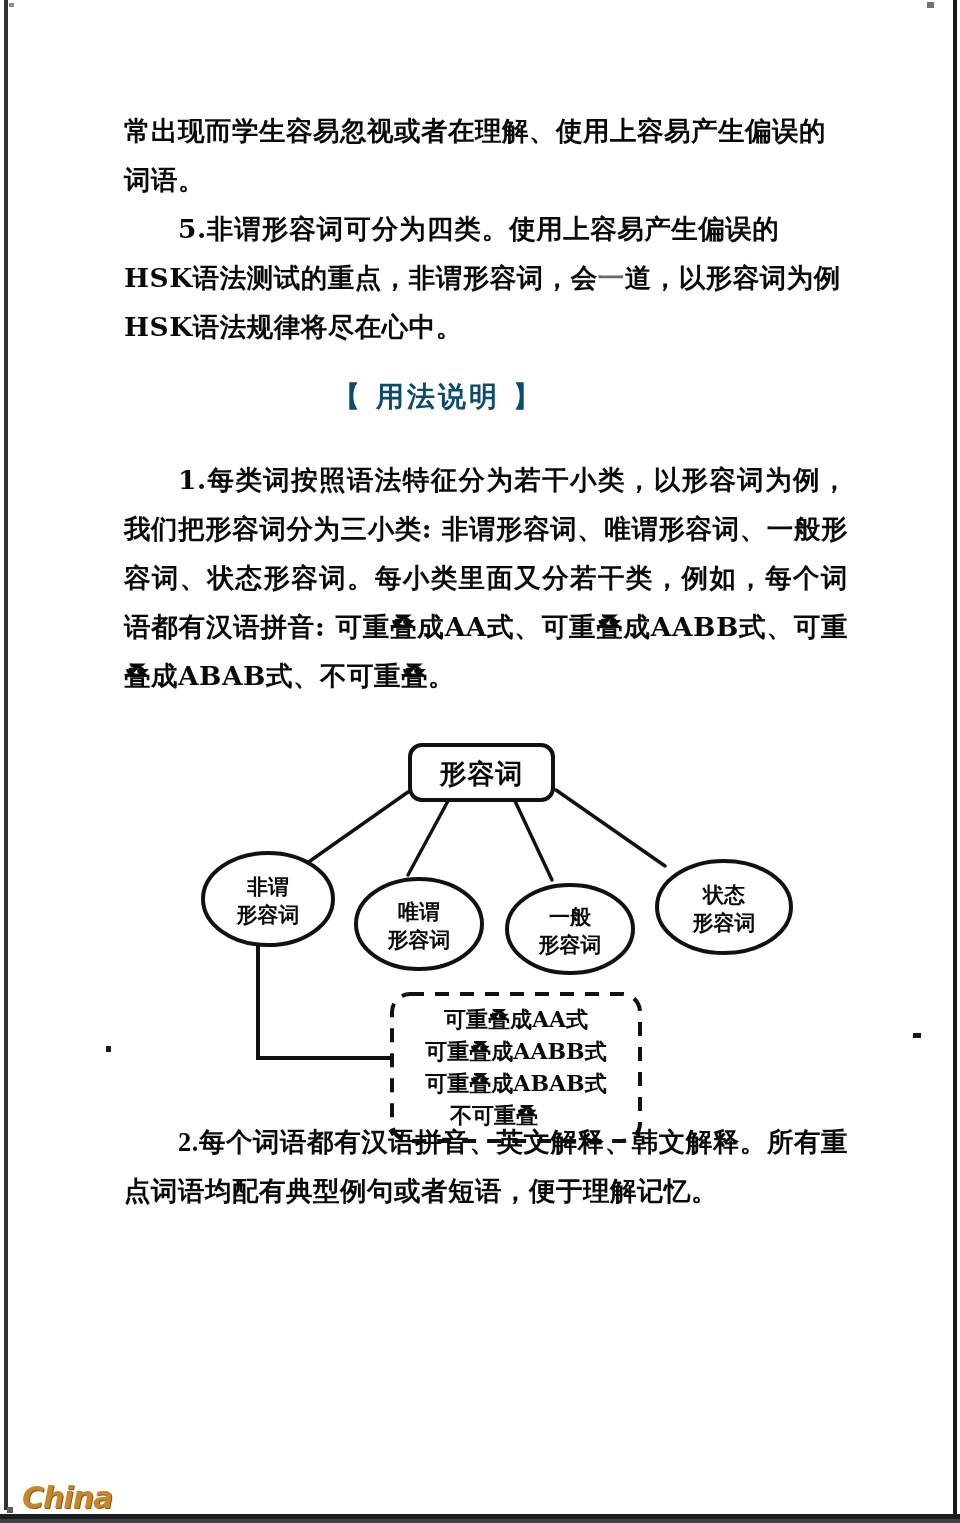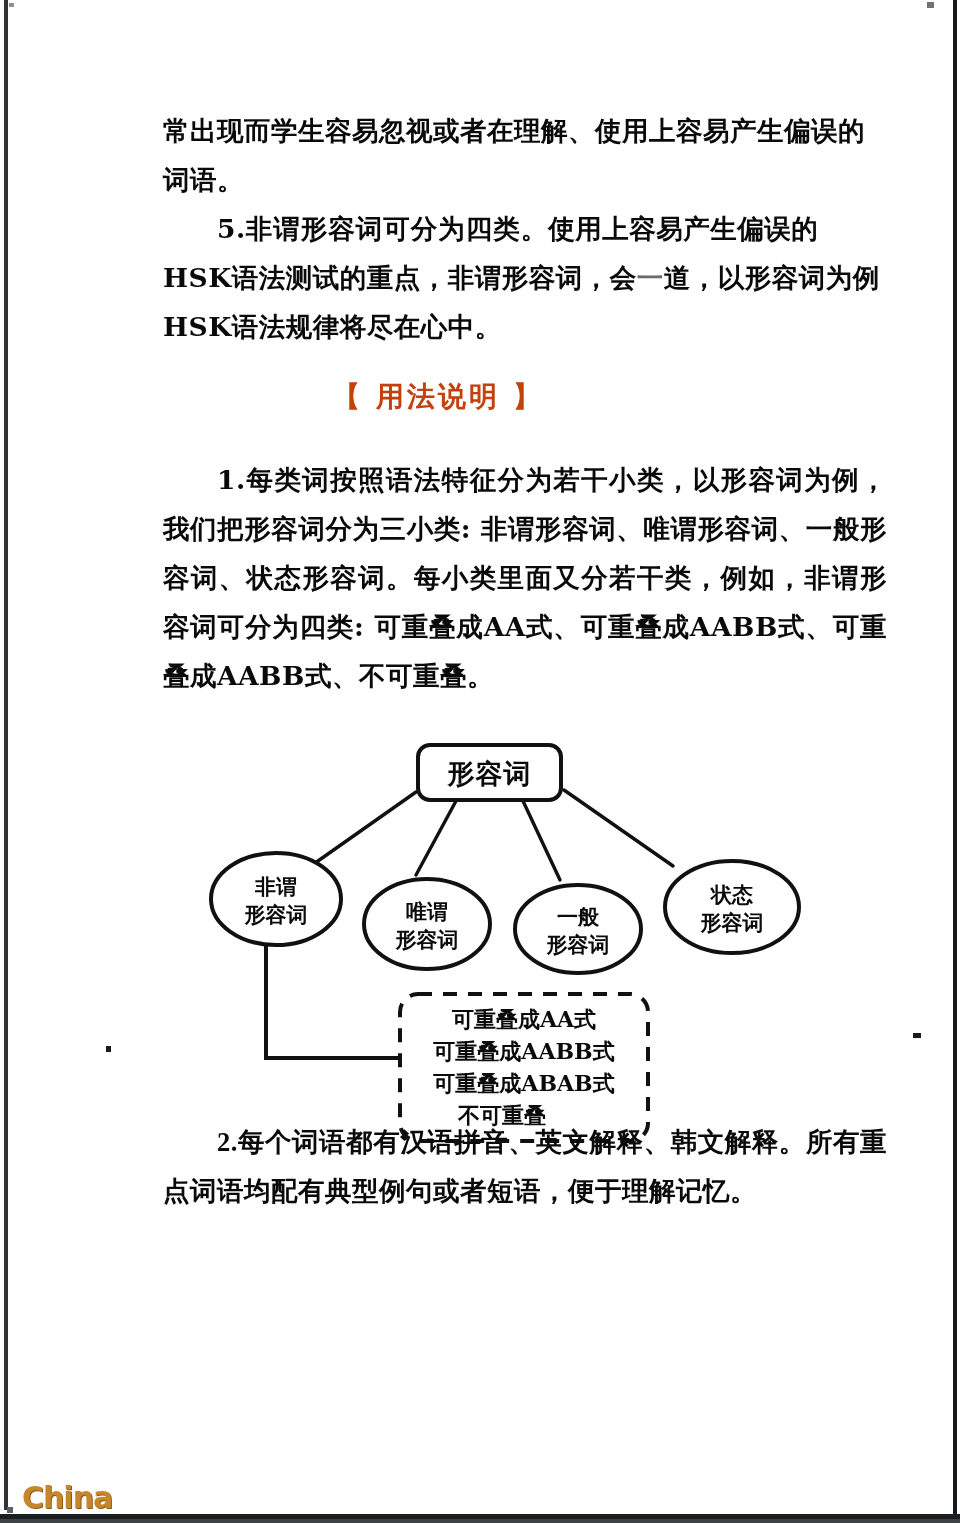--- a/index.html
+++ b/index.html
@@ -46,67 +46,67 @@
   
   .textblock {
     position: absolute;
     font-family: "DejaVu Serif", "Liberation Serif", serif;
     font-size: 26.5px;
     line-height: 49px;
     color: #0a0a0a;
     letter-spacing: 0.5px;
     text-align: justify;
     font-weight: 600;
-    margin-left: 39px;
   }
   .tb-1 { left: 124px; top: 106px; width: 724px; }
   .tb-para1 { left: 124px; top: 455px; width: 724px; }
   .tb-para2 { left: 124px; top: 1118px; width: 724px; font-family: Liberation Serif, serif; }
 
   .indent { display: inline-block; width: 54px; }
   .bold-run { font-weight: 900; letter-spacing: 1px; }
   .faint { color: #6b6b6b; }
 
   
   .heading {
     position: absolute;
     left: 0; top: 378px;
     width: 876px;
     text-align: center;
     font-family: "DejaVu Serif", "Liberation Serif", serif;
     font-size: 28px;
     font-weight: 900;
     letter-spacing: 3px;
-    color: #c2410c;
+    color: #0c4a6e;
   }
 
   
   .diagram {
     position: absolute;
-    left: 8px; top: 700px;
+    left: 0; top: 700px;
     width: 952px;
     height: 470px;
   }
   .diagram svg { display: block; }
   .dg-text {
     font-family: "DejaVu Serif", "Liberation Serif", serif;
     font-weight: 900;
     fill: #0a0a0a;
   }
   .dg-root { font-size: 27px; letter-spacing: 1px; }
   .dg-oval { font-size: 21px; }
   .dg-dash { font-size: 22px; letter-spacing: 0px; }
 
   
   .watermark {
     position: absolute;
     left: 22px; top: 1480px;
     font-family: "DejaVu Sans", "Liberation Sans", sans-serif;
     font-size: 30px;
     font-weight: 900;
+    font-style: italic;
     letter-spacing: -1px;
     color: #c8862a;
     text-shadow: 1px 1px 0 #8a5a13;
   }
 
   
   .speck {
     position: absolute;
     background: #1a1a1a;
   }
@@ -138,21 +138,21 @@
     </div>
     <div>
       <span>HSK语法测试的重点，非谓形容词，会</span><span class="faint">一</span><span>道，以形容词为例</span>
     </div>
     <div>HSK语法规律将尽在心中。</div>
   </div>
 
   <div class="heading">【 用法说明 】</div>
 
   <div class="textblock tb-para1">
-    <span class="indent"></span><span>1.</span><span>每类词按照语法特征分为若干小类，以形容词为例，我们把形容词分为三小类: 非谓形容词、唯谓形容词、一般形容词、状态形容词。每小类里面又分若干类，例如，非谓形容词可分为四类: 可重叠成AA式、可重叠成AABB式、可重叠成AABB式、不可重叠。</span>
+    <span class="indent"></span><span>1.</span><span>每类词按照语法特征分为若干小类，以形容词为例，我们把形容词分为三小类: 非谓形容词、唯谓形容词、一般形容词、状态形容词。每小类里面又分若干类，例如，每个词语都有汉语拼音: 可重叠成AA式、可重叠成AABB式、可重叠成ABAB式、不可重叠。</span>
   </div>
 
   <div class="diagram">
     <svg width="960" height="470" viewBox="0 0 960 470" xmlns="http://www.w3.org/2000/svg">
 
       <g stroke="#111111" stroke-width="3.4" fill="none" stroke-linecap="round">
         <line x1="408" y1="92" x2="300" y2="168"></line>
         <line x1="448" y1="101" x2="408" y2="175"></line>
         <line x1="515" y1="101" x2="552" y2="180"></line>
         <line x1="556" y1="90" x2="665" y2="166"></line>

